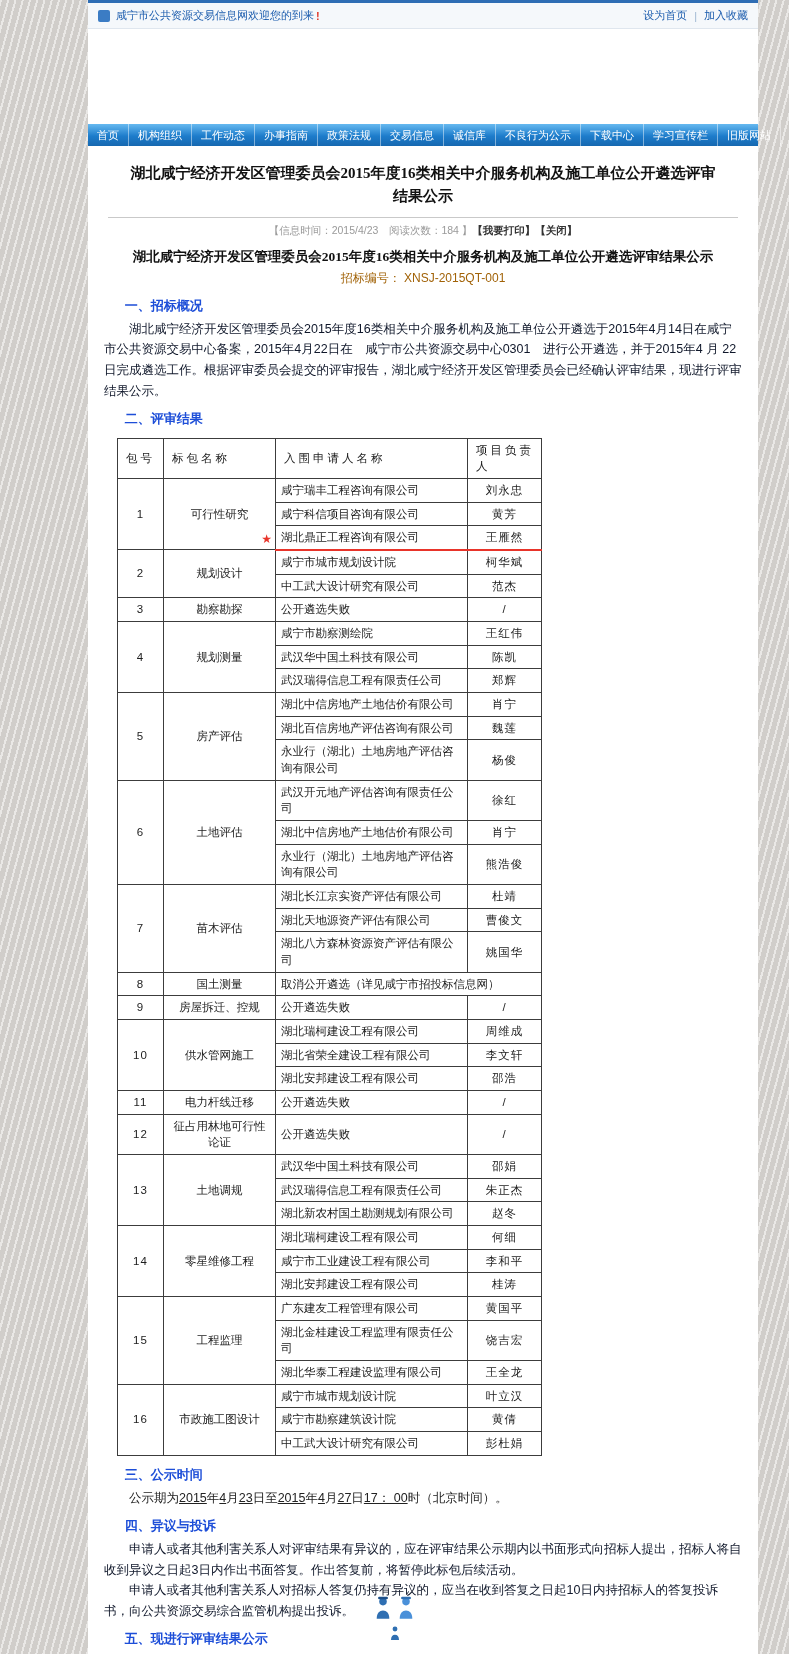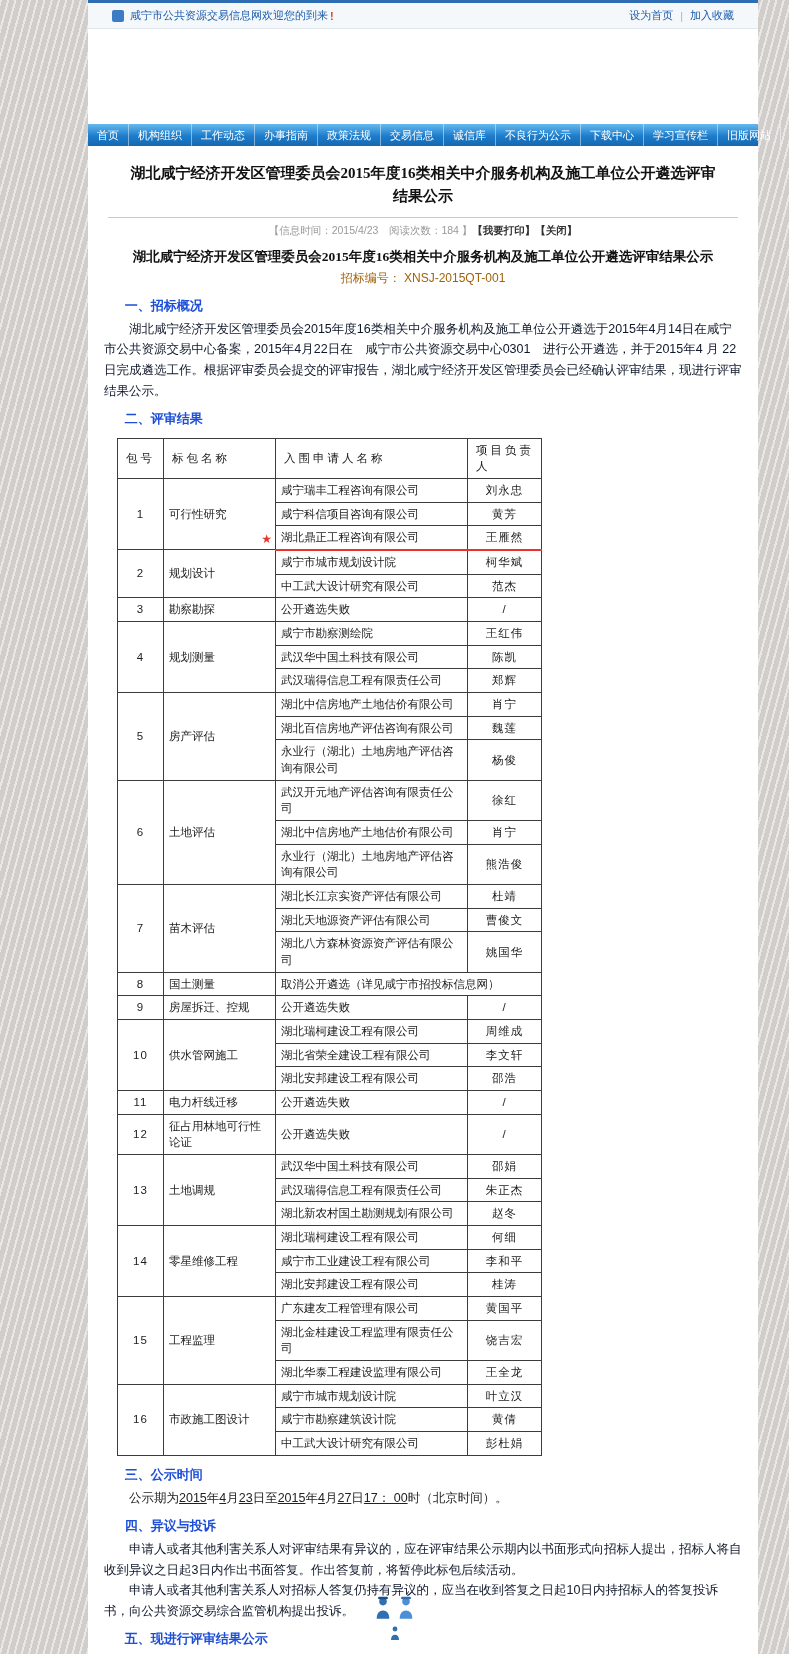--- a/index.html
+++ b/index.html
@@ -12,21 +12,21 @@
     position:relative;
     min-height:1654px;
   }
   .page {
     position:absolute; left:88px; top:0; width:670px; min-height:1560px;
     background:#fff;
   }
   .topline { height:3px; background:#2e6db4; }
   .topbar {
     height:26px; background:#f5f8fb; border-bottom:1px solid #dfe6ee;
-    display:flex; align-items:center; font-size:11px; color:#1a5bad; padding:0 24px;
+    display:flex; align-items:center; font-size:11px; color:#1a5bad; padding:0 10px;
   }
   .topbar .site-ico { width:12px; height:12px; background:#3b7cc4; border-radius:2px; margin-right:6px; flex:0 0 auto; }
   .topbar .grow { flex:1; }
   .topbar a { color:#1a5bad; text-decoration:none; cursor:pointer; }
   .topbar .sep { color:#9db6d2; margin:0 7px; }
   .excl { color:#e0392b; font-weight:bold; margin-left:2px; }
   .banner { height:95px; background:#fff; }
   .nav {
     height:22px; display:flex; align-items:stretch;
     background:linear-gradient(#66b9f0, #1d7ccb 55%, #1668b0);
@@ -54,21 +54,21 @@
   table.result {
     border-collapse:collapse; margin:10px 0 10px 13px; table-layout:fixed; width:424px;
   }
   table.result th, table.result td {
     border:1px solid #3c3c3c; font-size:11.5px; padding:3px 5px; color:#1c1c1c;
     word-break:break-all; line-height:1.45;
   }
   table.result th { font-weight:normal; letter-spacing:3px; height:24px; text-align:left; padding-left:8px; }
   col.c-no { width:46px; } col.c-name { width:112px; } col.c-app { width:192px; } col.c-per { width:74px; }
   td.no, td.person, th.h-no, th.h-per { text-align:center; letter-spacing:1px; }
-  td.name { text-align:left; position:relative; }
+  td.name { text-align:center; position:relative; }
   td.applicant { text-align:left; height:22px; }
   td.hl { border-bottom:2px solid #e8342a !important; }
   .star { position:absolute; right:3px; bottom:1px; color:#e8342a; font-size:12px; }
   .u { text-decoration:underline; }
   .pre { white-space:pre-wrap; }
   .s3line { font-size:12.5px; line-height:1.7; padding-left:2em; }
   .mascots { position:absolute; left:0; top:1595px; width:100%; text-align:center; }
   .mascots .row2 { margin-top:2px; }
 </style>
 </head>

